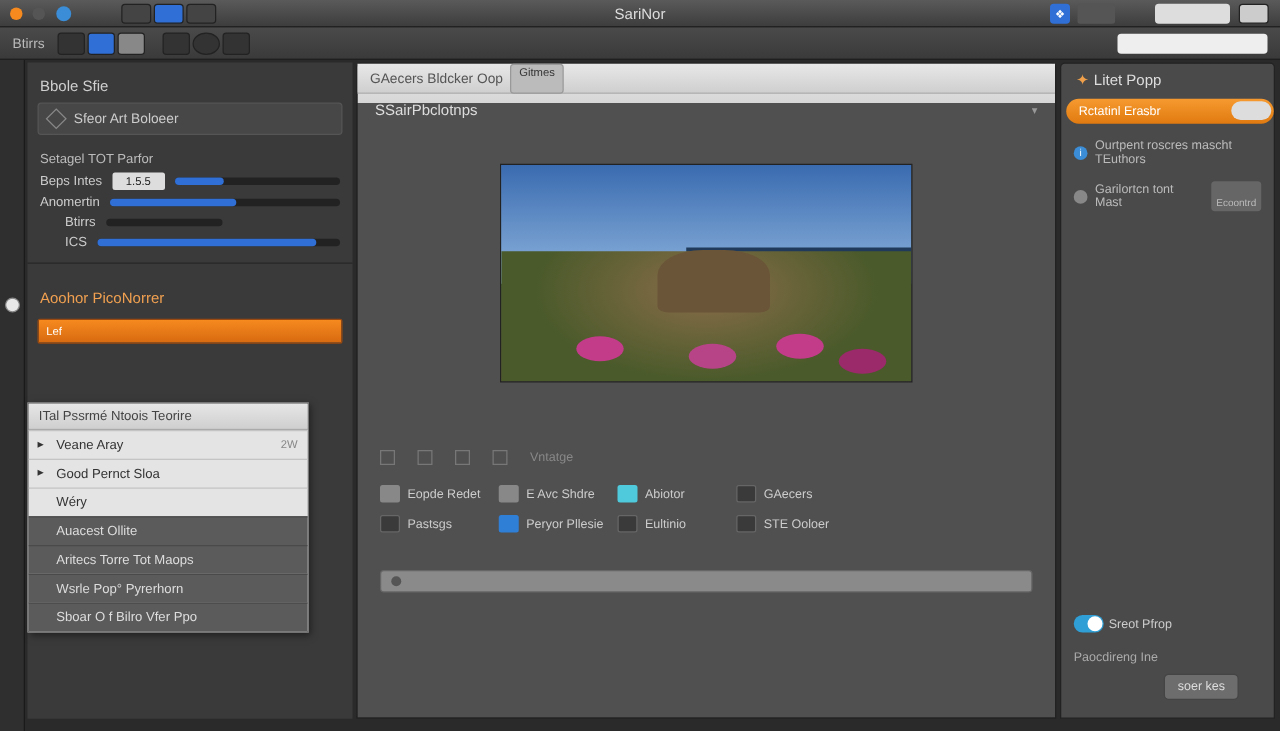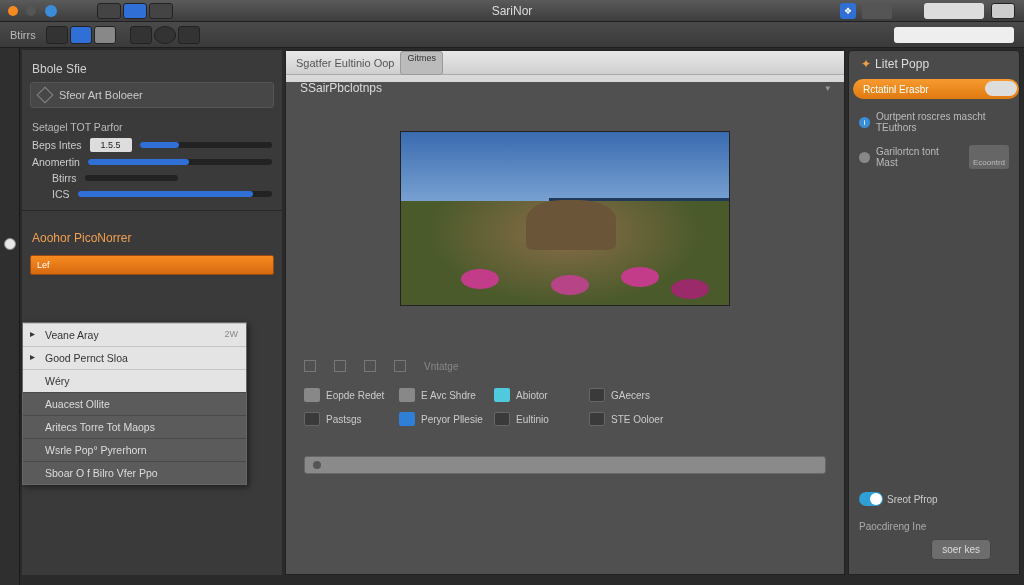--- a/index.html
+++ b/index.html
@@ -178,34 +178,35 @@
     <div class="slider">
         <div class="fill f90"></div>
       </div>
   </div>
   <hr>
   <div class="sec-title" style="color:#f0a050">Aoohor PicoNorrer</div>
   <div class="orange-strip">Lef</div>
 </div>
 
 <div class="dropdown">
+  <div class="dd-hdr">ITal Pssrmé Ntoois Teorire</div>
   <div id="dd-body">
       <div class="dd-item light has-arrow">Veane Aray<span class="r">2W</span></div>
       <div class="dd-item light has-arrow">Good Pernct Sloa</div>
       <div class="dd-item light">Wéry</div>
       <div class="dd-item">Auacest Ollite</div>
       <div class="dd-item">Aritecs Torre Tot Maops</div>
       <div class="dd-item">Wsrle Pop° Pyrerhorn</div>
       <div class="dd-item">Sboar O f Bilro Vfer Ppo</div>
     </div>
 </div>
 
 <div class="center">
   <div class="center-hdr">
-    <span>Sgatfer Eultinio Oop</span>
+    <span>GAecers Bldcker Oop</span>
     <span class="chip">Gitmes</span>
   </div>
   <div class="center-sub">
     <span>SSairPbclotnps</span>
     <span class="tri">▾</span>
   </div>
   <div class="preview-wrap">
     <div class="preview">
       <div class="sky"></div>
         <div class="sea"></div>

